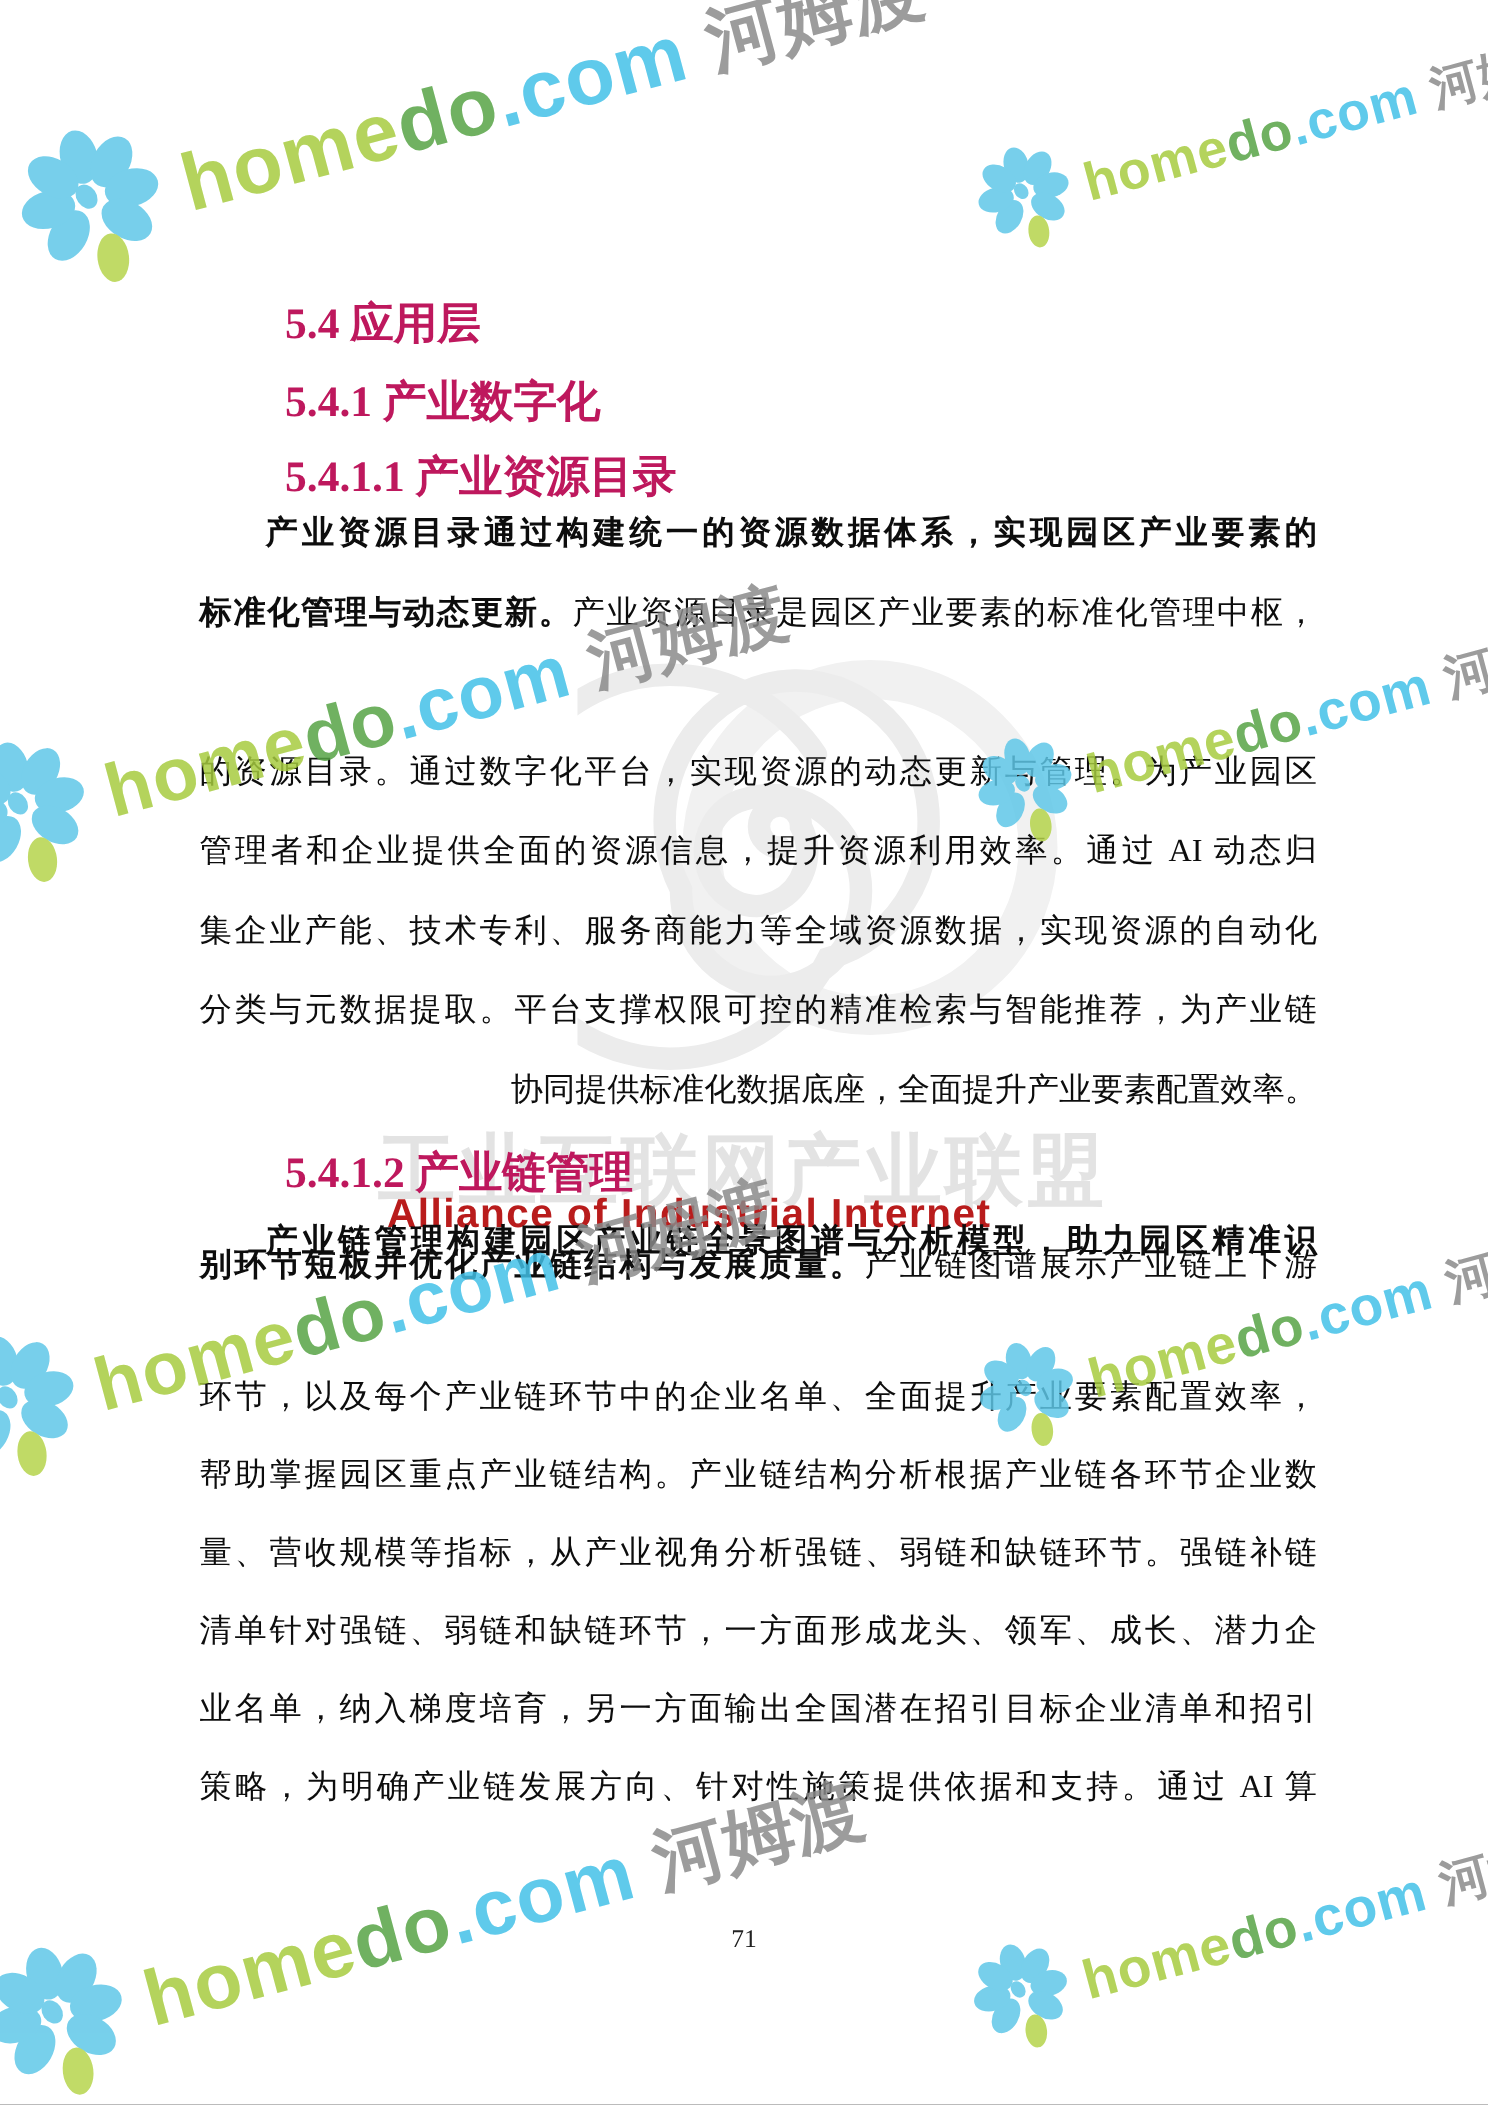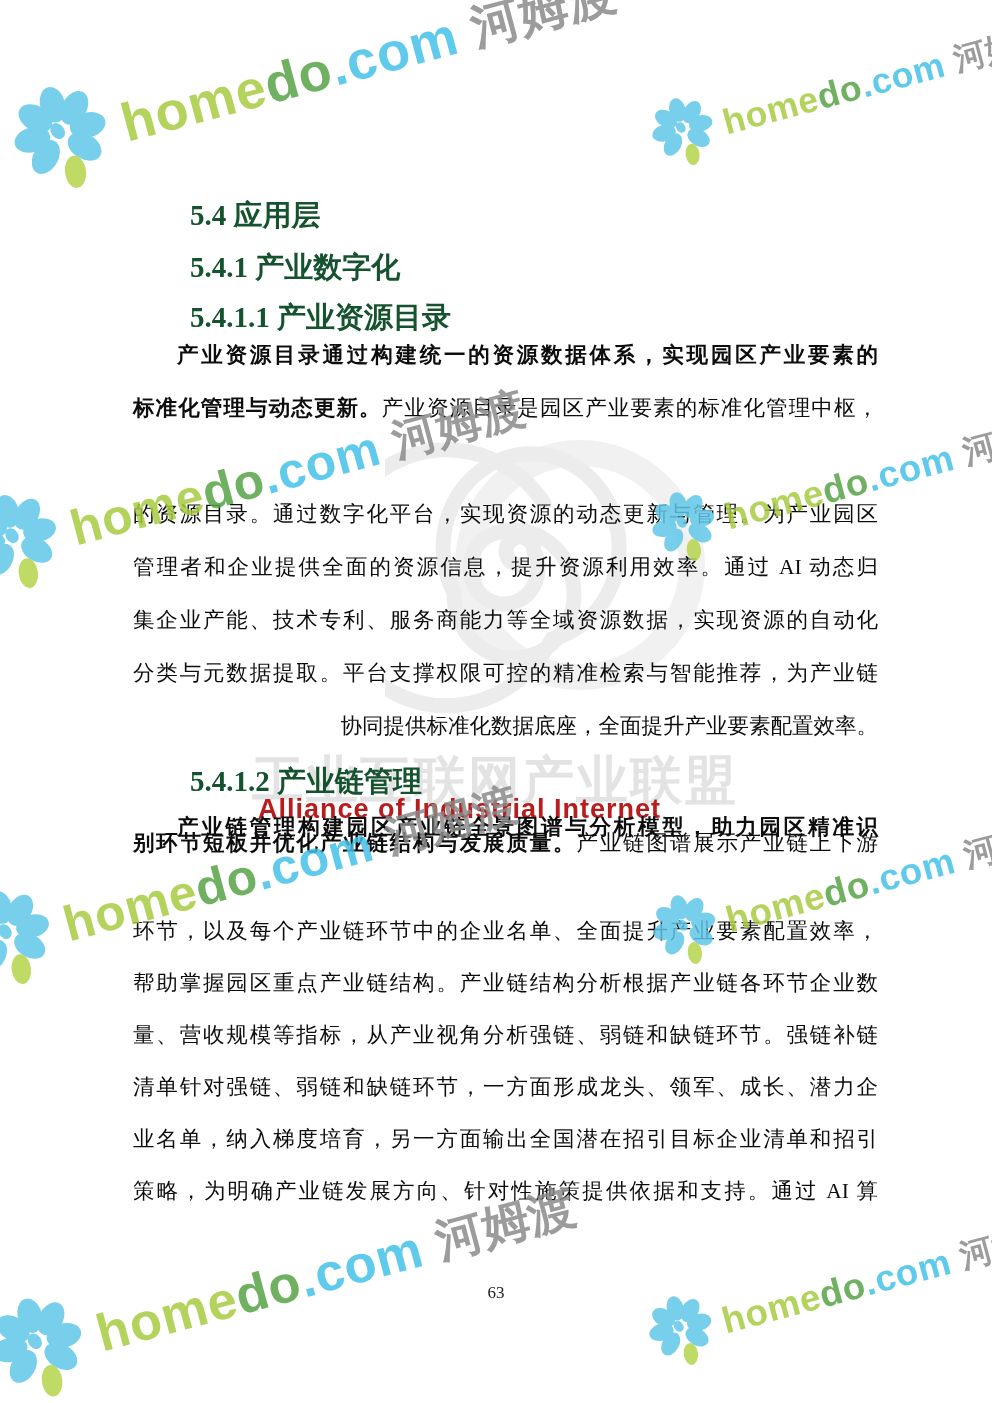--- a/index.html
+++ b/index.html
@@ -23,21 +23,21 @@
     position:absolute; left:258px; top:794px; width:520px;
     font-family:"Liberation Sans","DejaVu Sans",sans-serif;
     font-weight:bold; font-size:27px; letter-spacing:1px;
     color:#b91c1c; white-space:nowrap;
   }
 
   
   .textlayer { position:absolute; inset:0; z-index:2; }
   .hd {
     position:absolute; left:190px; height:40px;
-    font-weight:bold; font-size:29px; white-space:nowrap; color:#14532d;
+    font-weight:bold; font-size:29px; white-space:nowrap; color:#be185d;
   }
   .line {
     position:absolute; left:133px; width:745px; height:34px;
     font-size:21.5px; color:#0d0d0d; white-space:normal;
   }
   .j  { text-align:justify; text-align-last:justify; }
   .last { text-align:right; }
   .indent { text-indent:44px; }
   .b { font-weight:bold; }
   .pagenum {
@@ -95,21 +95,21 @@
 
     <div class="line j indent b" style="top:812px">产业链管理构建园区产业链全景图谱与分析模型，助力园区精准识</div>
     <div class="line j" style="top:828px"><span class="b">别环节短板并优化产业链结构与发展质量。</span><span>产业链图谱展示产业链上下游</span></div>
     <div class="line j" style="top:916px">环节，以及每个产业链环节中的企业名单、全面提升产业要素配置效率，</div>
     <div class="line j" style="top:968px">帮助掌握园区重点产业链结构。产业链结构分析根据产业链各环节企业数</div>
     <div class="line j" style="top:1020px">量、营收规模等指标，从产业视角分析强链、弱链和缺链环节。强链补链</div>
     <div class="line j" style="top:1072px">清单针对强链、弱链和缺链环节，一方面形成龙头、领军、成长、潜力企</div>
     <div class="line j" style="top:1124px">业名单，纳入梯度培育，另一方面输出全国潜在招引目标企业清单和招引</div>
     <div class="line j" style="top:1176px">策略，为明确产业链发展方向、针对性施策提供依据和支持。通过 AI 算</div>
 
-    <div class="pagenum">63</div>
+    <div class="pagenum">71</div>
   </div>
 
   <div class="wm" style="left:9px;   top:81px;   transform:rotate(-15deg) scale(1.0);">
     <svg width="105" height="118" viewBox="0 0 110 120">
       <g fill="#5ec7e8">
         <ellipse cx="55" cy="22" rx="13" ry="19"></ellipse>
         <ellipse cx="76" cy="31" rx="19" ry="13" transform="rotate(-45 76 31)"></ellipse>
         <ellipse cx="85" cy="52" rx="19" ry="13"></ellipse>
         <ellipse cx="76" cy="73" rx="19" ry="13" transform="rotate(45 76 73)"></ellipse>
         <ellipse cx="34" cy="73" rx="19" ry="13" transform="rotate(-45 34 73)"></ellipse>

